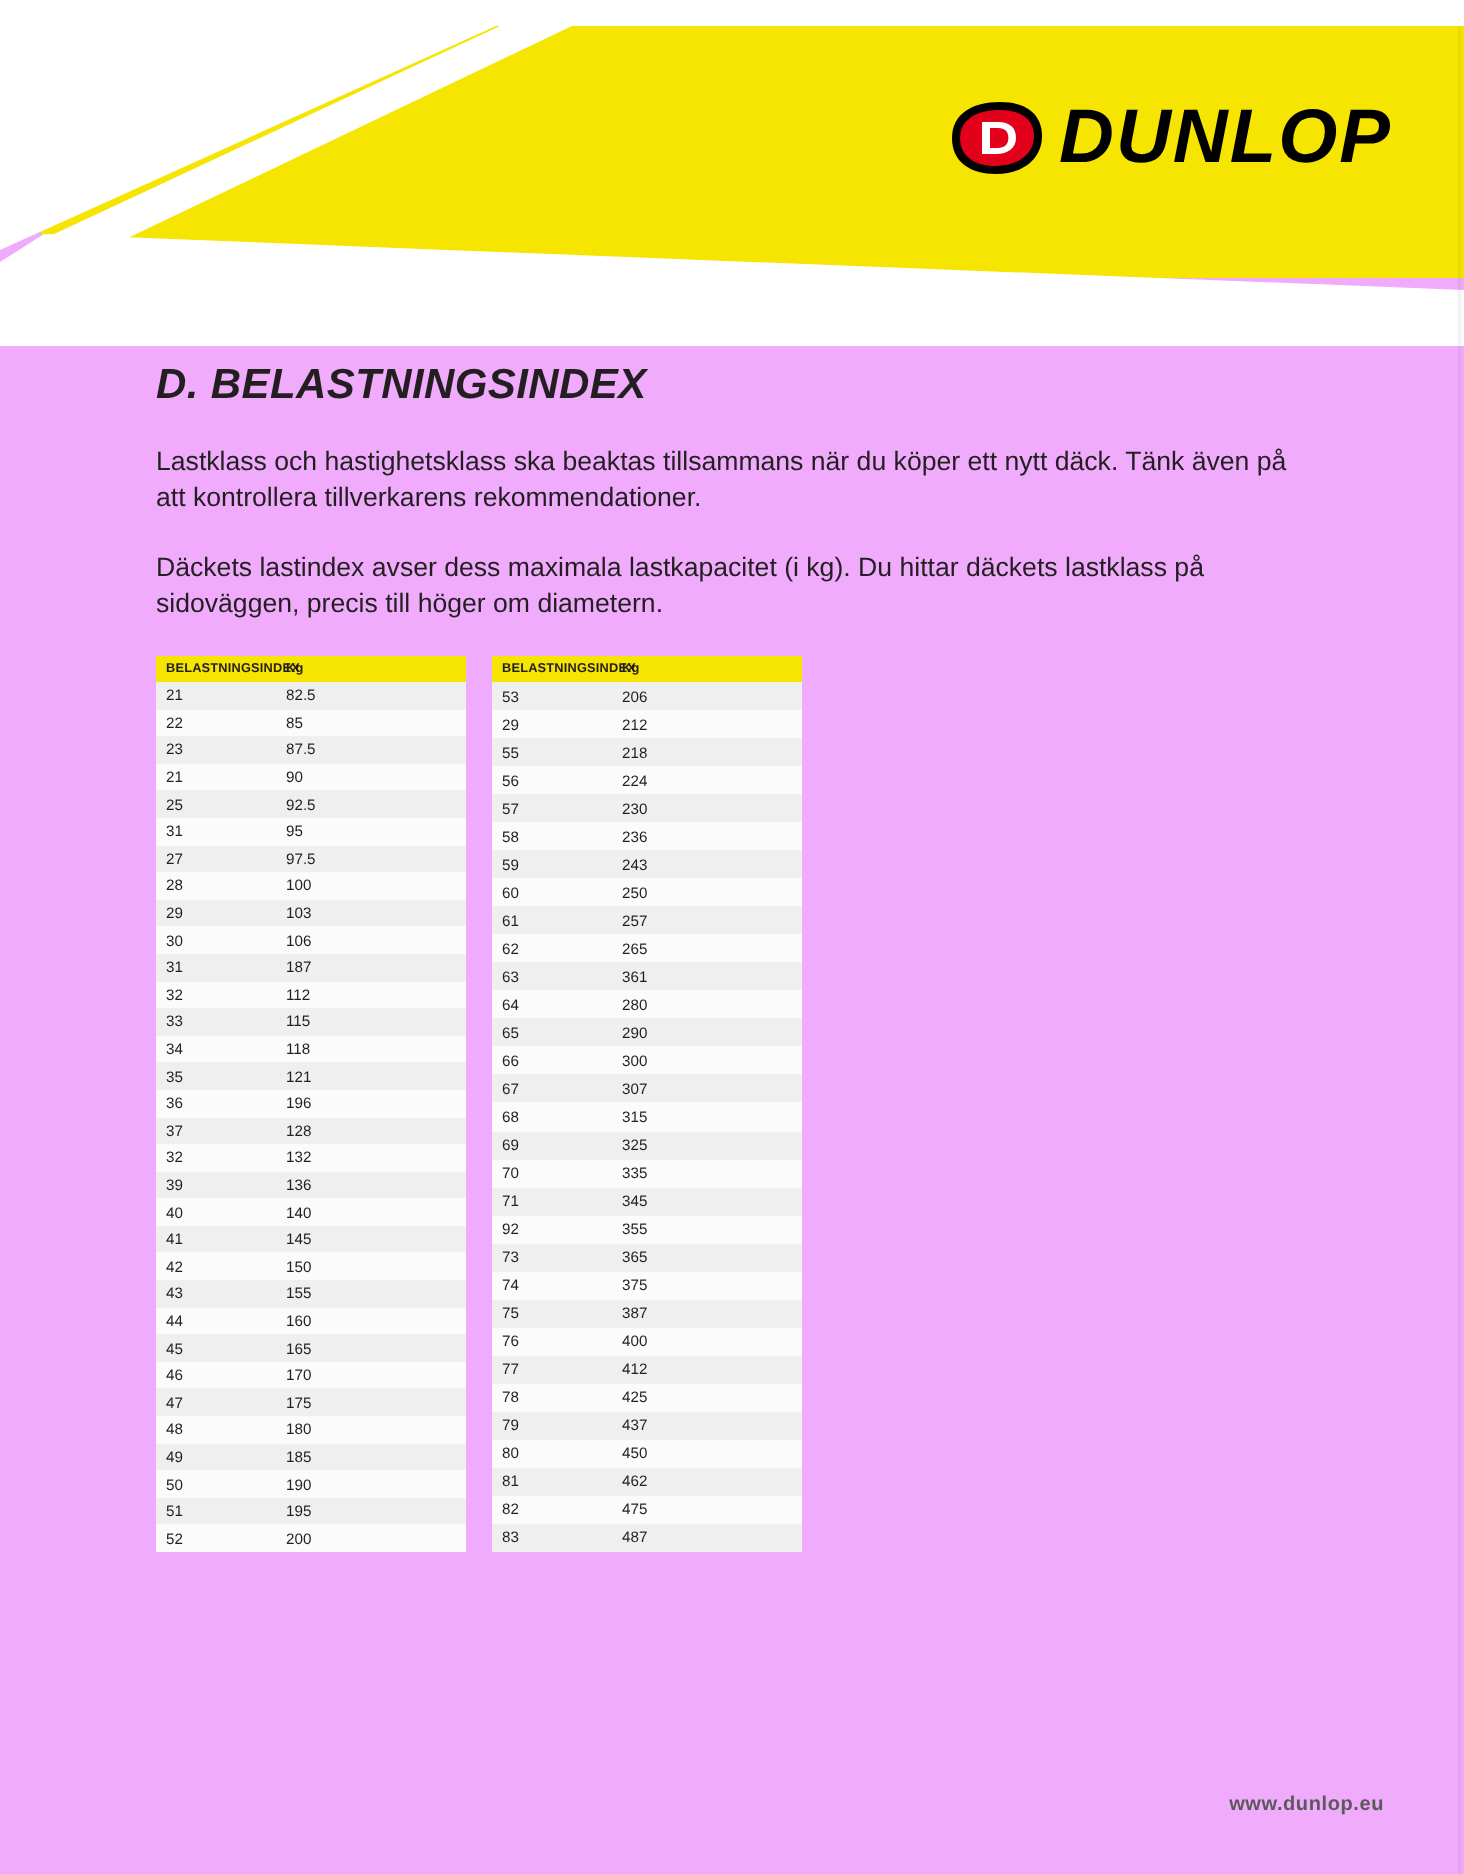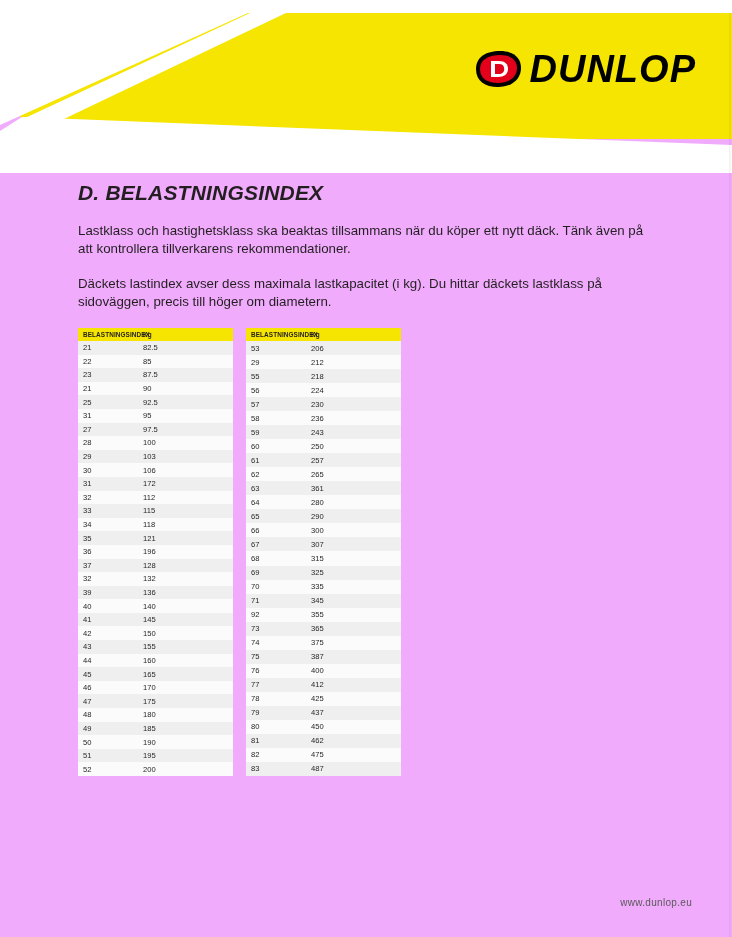--- a/index.html
+++ b/index.html
@@ -134,20 +134,21 @@
   table.idx col.v { width: 93px; }
 
   
   .footer {
     position: absolute;
     right: 40px;
     bottom: 42px;
     font-size: 10px;
     color: #5a5a5a;
     letter-spacing: 0.3px;
+    font-weight: bold;
   }
   
   .edge {
     position: absolute;
     right: 0; top: 0;
     width: 3px; height: 937px;
     background: linear-gradient(to right, rgba(0,0,0,0.06), rgba(0,0,0,0));
   }
 </style>
 </head>
@@ -232,21 +233,21 @@
             <tr>
               <td>29</td>
               <td class="c2">103</td>
             </tr>
             <tr>
               <td>30</td>
               <td class="c2">106</td>
             </tr>
             <tr>
               <td>31</td>
-              <td class="c2">172</td>
+              <td class="c2">187</td>
             </tr>
             <tr>
               <td>32</td>
               <td class="c2">112</td>
             </tr>
             <tr>
               <td>33</td>
               <td class="c2">115</td>
             </tr>
             <tr>

